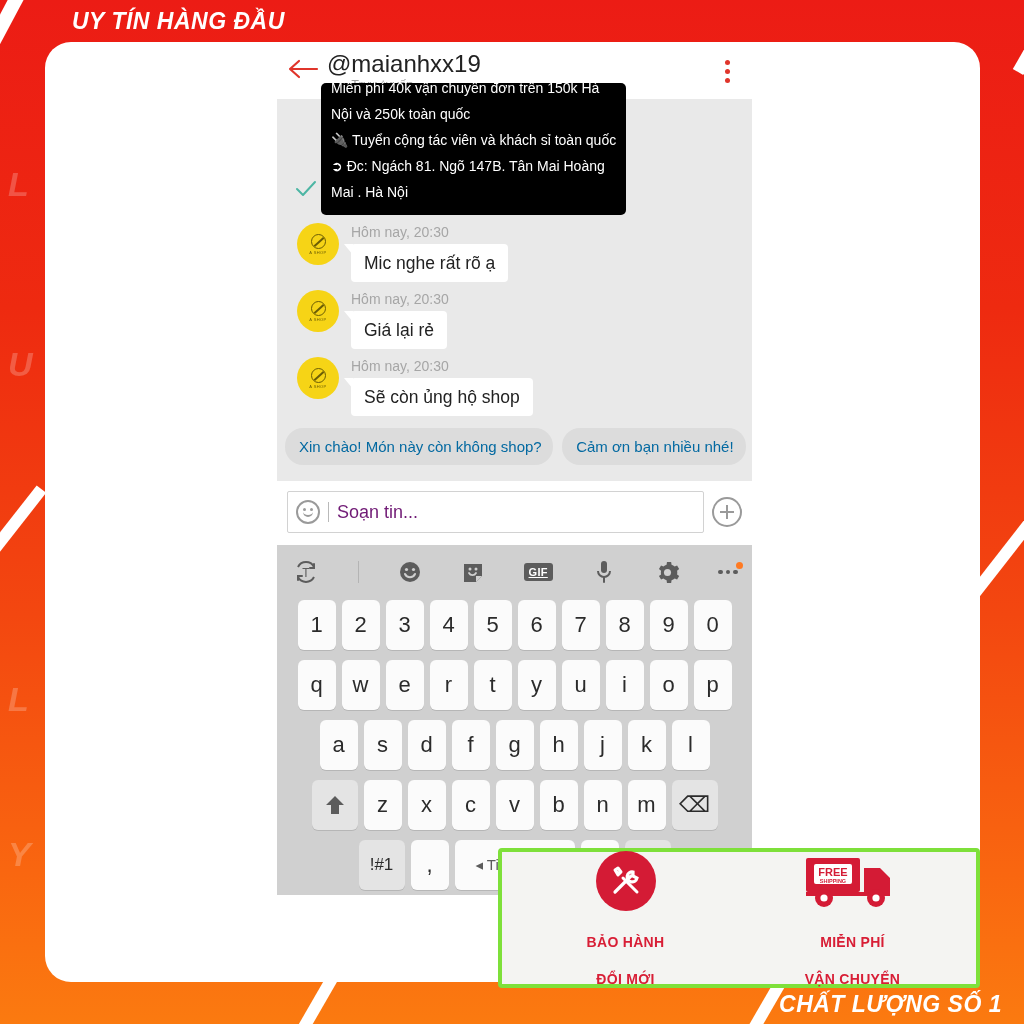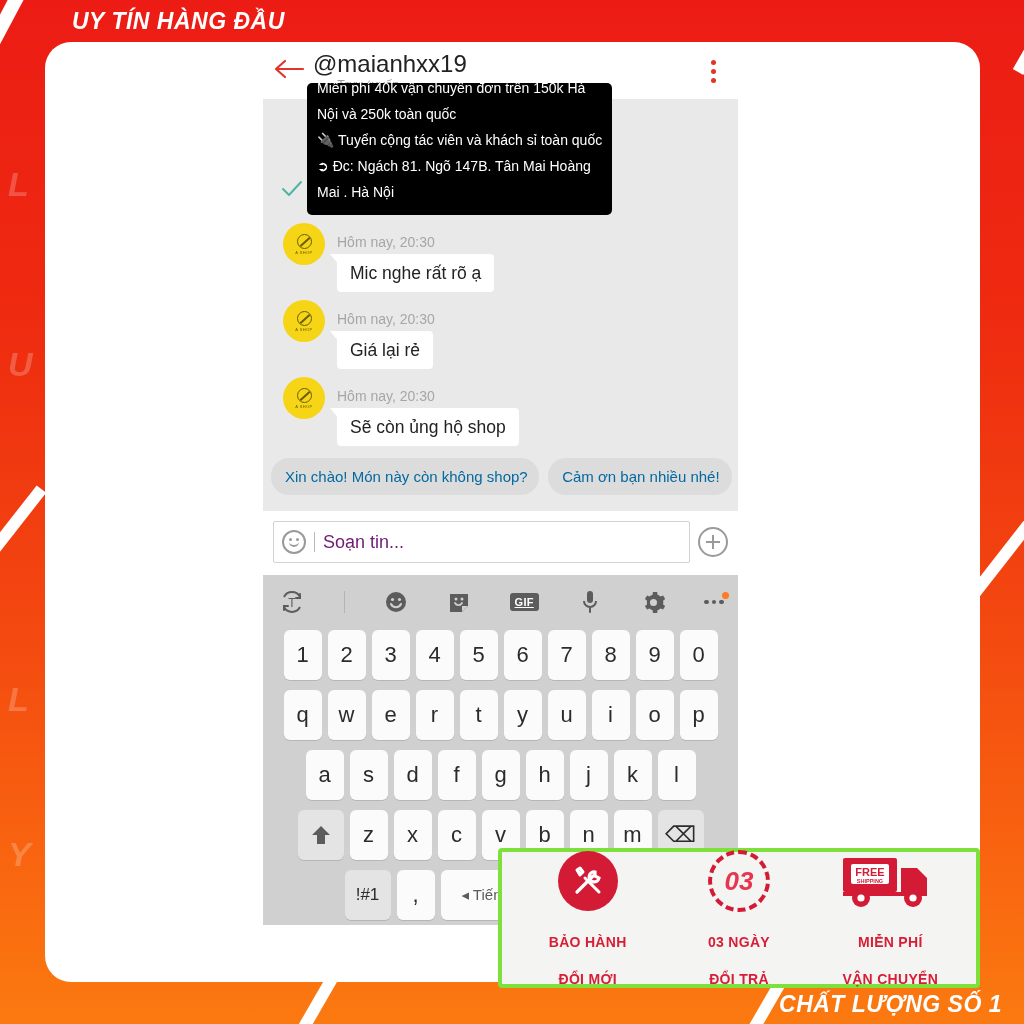--- a/index.html
+++ b/index.html
@@ -31,21 +31,21 @@
   }
 
   
   .phone-card {
     position:absolute; left:45px; top:42px; width:935px; height:940px;
     background:#ffffff; border-radius:26px; overflow:hidden;
   }
 
   
   .screen {
-    position:absolute; left:218px; top:0; width:475px; height:940px;
+    position:absolute; left:232px; top:0; width:475px; height:940px;
     background:#ffffff; overflow:hidden;
   }
 
   
   .chat-header {
     position:relative; height:57px; background:#ffffff;
     display:flex; align-items:flex-start; padding:8px 12px 0 10px;
   }
   .back-arrow { width:36px; flex:0 0 36px; padding-top:8px; }
   .head-texts { flex:1; padding-left:4px; }
@@ -76,21 +76,21 @@
   }
   .avatar .glyph {
     width:15px; height:15px; border-radius:50%; border:1.6px solid #6b5d05;
     position:relative; overflow:hidden;
   }
   .avatar .glyph::after {
     content:""; position:absolute; left:-2px; top:6px; width:18px; height:1.8px;
     background:#6b5d05; transform:rotate(-42deg);
   }
   .avatar .mini { font-size:4px; color:#6b5d05; letter-spacing:.4px; margin-top:1px; }
-  .in-col { flex:1;margin-top:10px; }
+  .in-col { flex:1; }
   .stamp { font-size:14px; color:#a6a6a6; line-height:18px; margin-bottom:3px; }
   .bubble-in {
     display:inline-block; background:#ffffff; border-radius:4px;
     padding:8px 13px; font-size:17.5px; color:#222; line-height:22px;
     position:relative;
   }
   .bubble-in::before {
     content:""; position:absolute; left:-7px; top:0;
     border-top:0 solid transparent; border-right:9px solid #ffffff;
     border-bottom:11px solid transparent;
@@ -420,29 +420,20 @@
         <svg width="38" height="38" viewBox="0 0 38 38">
           <path d="M8 30 L24 14 M26 10 a5 5 0 1 0 4 6 l-4 -2 z" stroke="#ffffff" stroke-width="3.2" fill="none" stroke-linecap="round"></path>
           <path d="M30 30 L16 16 M12 12 L8 8 M8 8 L11 6 L14 10 L11 13 z" stroke="#ffffff" stroke-width="3" fill="none" stroke-linecap="round" stroke-linejoin="round"></path>
         </svg>
       </div>
     </div>
     <div class="promo-txt">BẢO HÀNH</div>
     <div class="promo-txt">ĐỔI MỚI</div>
   </div>
 
-  <div class="promo-item">
-    <div class="promo-ico">
-      <div class="ring">
-        <span>03</span>
-      </div>
-    </div>
-    <div class="promo-txt">03 NGÀY</div>
-    <div class="promo-txt">ĐỔI TRẢ</div>
-  </div>
 
   <div class="promo-item">
     <div class="promo-ico">
       <svg width="98" height="58" viewBox="0 0 98 58">
         <rect x="2" y="6" width="54" height="34" rx="2" fill="#d41b35"></rect>
         <rect x="10" y="12" width="38" height="20" rx="2" fill="#ffffff"></rect>
         <text x="29" y="24" font-size="11" font-weight="bold" fill="#d41b35" text-anchor="middle" font-family="Liberation Sans, sans-serif">FREE</text>
         <text x="29" y="31" font-size="5.5" font-weight="bold" fill="#d41b35" text-anchor="middle" font-family="Liberation Sans, sans-serif">SHIPPING</text>
         <path d="M60 16 h16 l10 10 v14 h-26 z" fill="#d41b35"></path>
         <rect x="2" y="40" width="84" height="4" fill="#d41b35"></rect>

